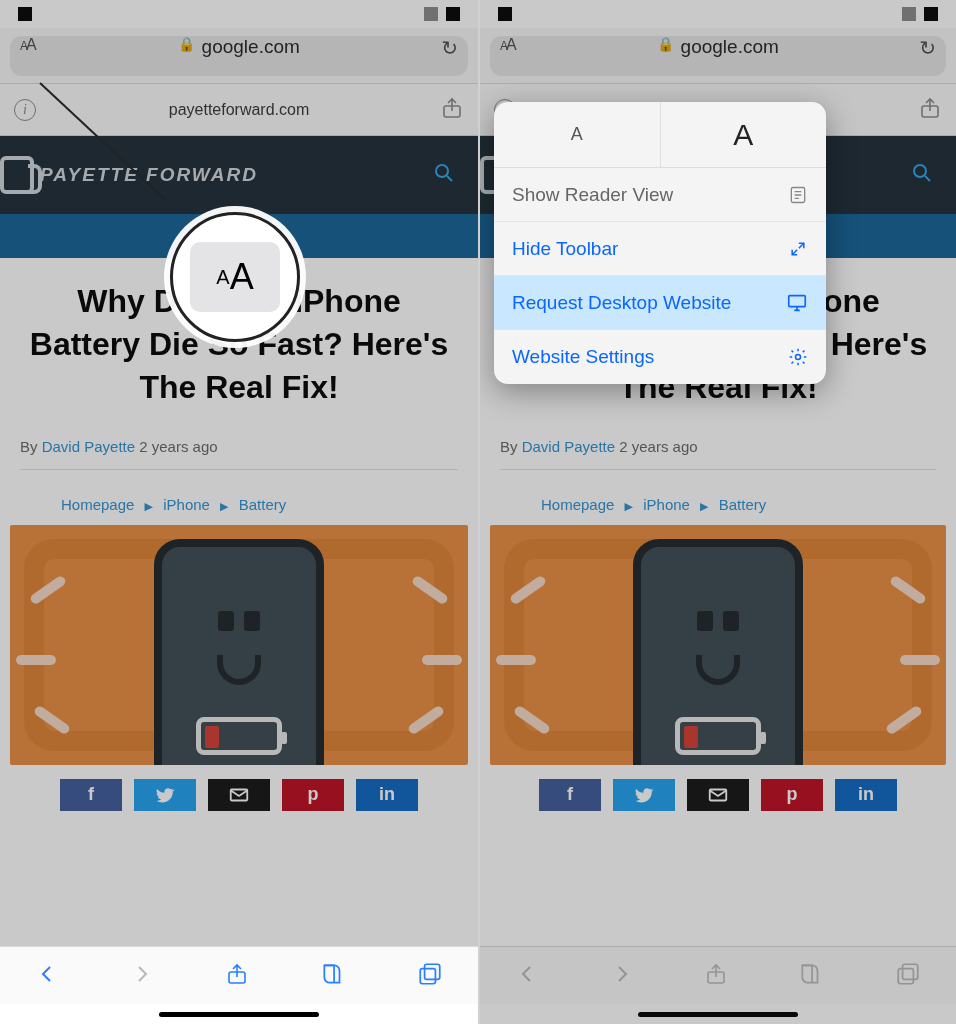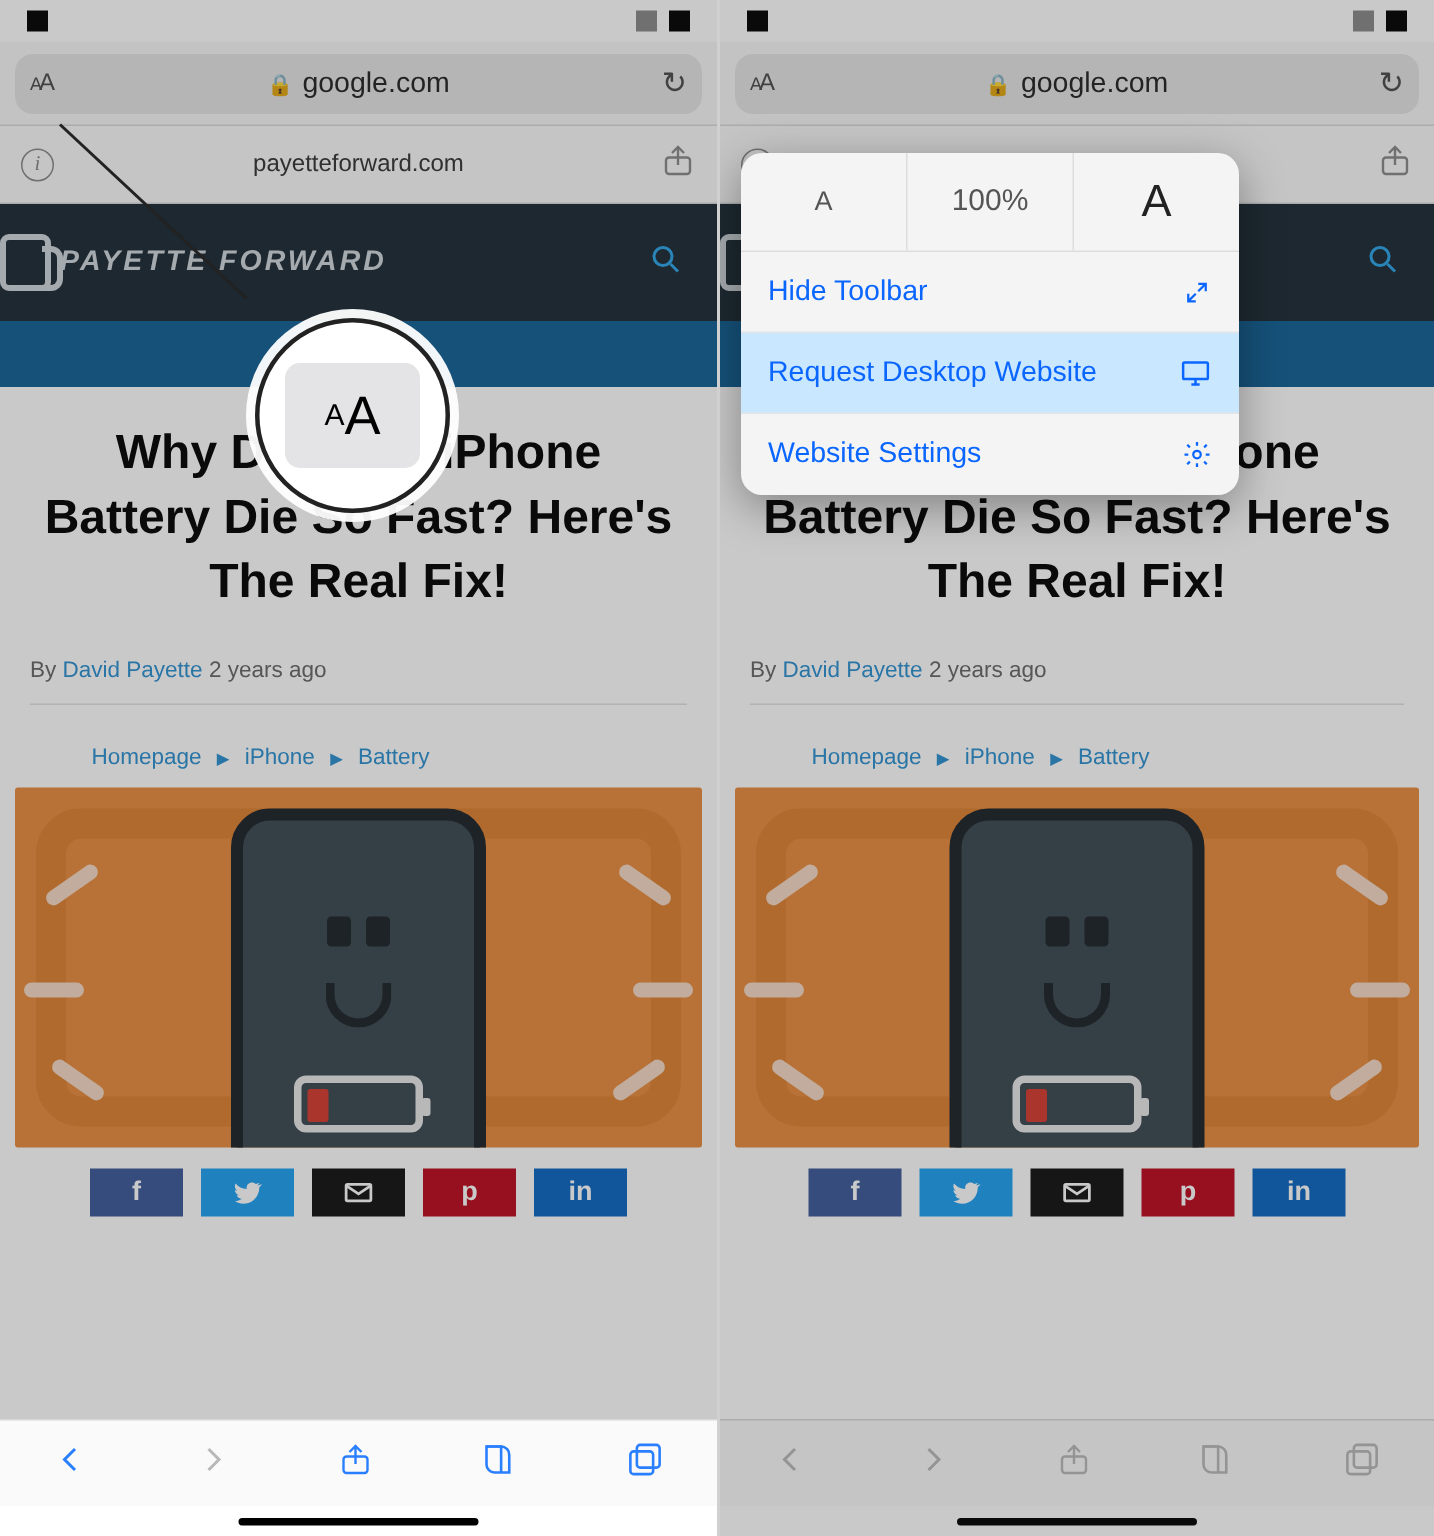--- a/index.html
+++ b/index.html
@@ -32,21 +32,21 @@
   .sb-right { display:flex; gap:8px; }
   .sb-right .g { background:#888; }
   .urlbar {
     height:56px; background:#f7f7f7;
     display:flex; align-items:center;
     padding:0 8px;
     border-bottom:1px solid #d8d8d8;
   }
   .urlpill {
     flex:1; height:40px; border-radius:12px; background:#e4e4e6;
-    display:flex; align-items:center; justify-content:center;
+    display:flex; justify-content:center;
     position:relative;
     margin:0 2px;
   }
   .urlpill .aa {
     position:absolute; left:10px; font-size:16px; letter-spacing:-2px;
     font-weight:500; color:#4a4a4a;
   }
   .urlpill .aa .sm { font-size:12px; }
   .urlpill .lock { font-size:14px; margin-right:6px; color:#555;}
   .urlpill .domain { font-size:19px; color:#222; }
@@ -464,24 +464,30 @@
       <div class="pill"></div>
     </div>
 
   <div class="dim"></div>
 
   <div class="popover">
     <div class="toprow">
       <div class="seg">
           <span class="small">A</span>
         </div>
-      <div class="seg mid">100%</div>
       <div class="seg">
           <span class="big">A</span>
         </div>
+    </div>
+    <div class="item">
+      <span class="lbl">Show Reader View</span>
+      <svg width="20" height="20" viewBox="0 0 24 24" fill="none" stroke="currentColor" stroke-width="1.6">
+          <rect x="4" y="3" width="16" height="18" rx="2"></rect>
+          <path d="M8 8h8M8 12h8M8 16h5"></path>
+        </svg>
     </div>
     <div class="item link">
       <span class="lbl">Hide Toolbar</span>
       <svg width="20" height="20" viewBox="0 0 24 24" fill="none" stroke="currentColor" stroke-width="1.8">
           <path d="M5 13v6h6M19 11V5h-6M5 19l6-6M19 5l-6 6"></path>
         </svg>
     </div>
     <div class="item link hl">
       <span class="lbl">Request Desktop Website</span>
       <svg width="22" height="22" viewBox="0 0 24 24" fill="none" stroke="currentColor" stroke-width="1.8">

